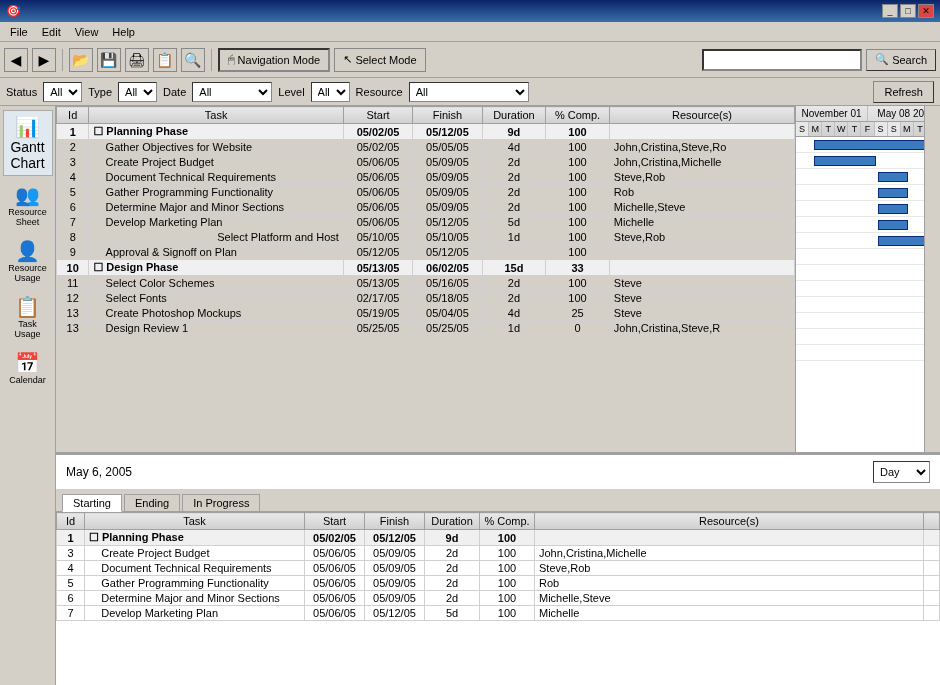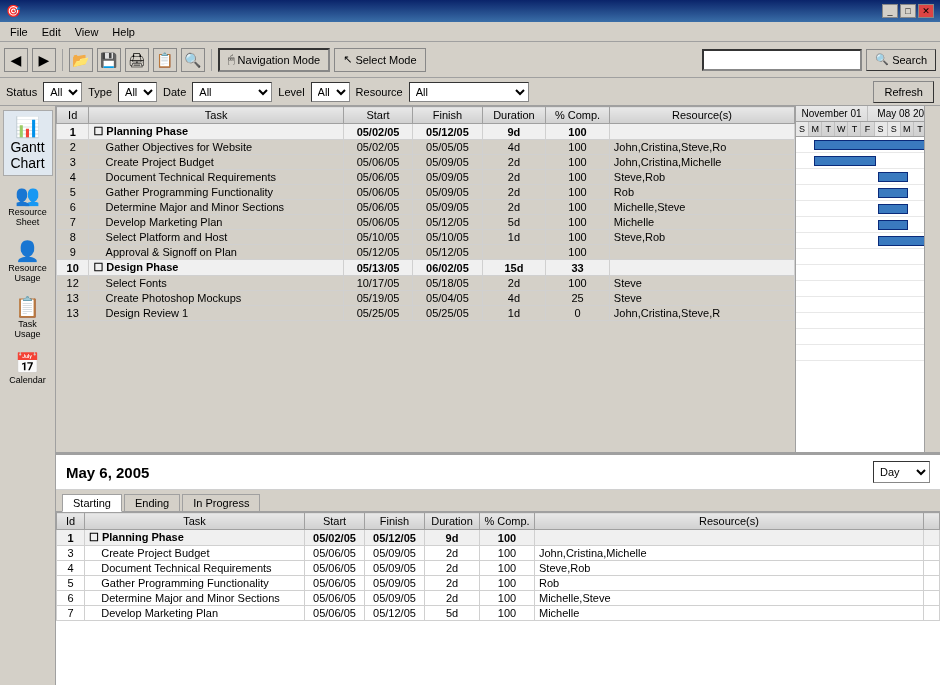--- a/index.html
+++ b/index.html
@@ -234,21 +234,21 @@
       background: white;
       overflow: hidden;
     }
     .date-header {
       display: flex;
       align-items: center;
       justify-content: space-between;
       padding: 6px 10px;
       border-bottom: 1px solid #d0d0d0;
     }
-    .date-title { font-size: 15px; font-weight: bold; color: #000; }
+    .date-title { font-size: 12px; font-weight: normal; color: #000; }
     .day-select {
       height: 22px; font-size: 11px;
       border: 1px inset #888;
       background: white;
       padding: 0 2px;
     }
     .tabs-bar {
       display: flex;
       border-bottom: 1px solid #a0a0a0;
       background: #d4d0c8;
@@ -463,21 +463,21 @@
     <td class="td-id">7</td>
     <td class="td-task" style="overflow:hidden; white-space:nowrap; max-width:220px; text-overflow:ellipsis;">&nbsp;&nbsp;&nbsp;&nbsp;Develop Marketing Plan</td>
     <td class="td-start">05/06/05</td>
     <td class="td-finish">05/12/05</td>
     <td class="td-duration">5d</td>
     <td class="td-pcomp">100</td>
     <td class="td-resource" style="overflow:hidden; white-space:nowrap; max-width:160px; text-overflow:ellipsis;">Michelle</td>
   </tr>
                 <tr>
     <td class="td-id">8</td>
-    <td class="td-task" style="overflow:hidden; white-space:nowrap; max-width:220px; text-overflow:ellipsis;">&nbsp;&nbsp;&nbsp;&nbsp;Select Platform and Host</td>
+    <td class="td-task" style="overflow:hidden; white-space:nowrap; max-width:220px; text-overflow:ellipsis;text-align:right;">&nbsp;&nbsp;&nbsp;&nbsp;Select Platform and Host</td>
     <td class="td-start">05/10/05</td>
     <td class="td-finish">05/10/05</td>
     <td class="td-duration">1d</td>
     <td class="td-pcomp">100</td>
     <td class="td-resource" style="overflow:hidden; white-space:nowrap; max-width:160px; text-overflow:ellipsis;">Steve,Rob</td>
   </tr>
                 <tr>
     <td class="td-id">9</td>
     <td class="td-task" style="overflow:hidden; white-space:nowrap; max-width:220px; text-overflow:ellipsis;">&nbsp;&nbsp;&nbsp;&nbsp;Approval &amp; Signoff on Plan</td>
     <td class="td-start">05/12/05</td>
@@ -489,23 +489,32 @@
                 <tr class="phase-row">
     <td class="td-id">10</td>
     <td class="td-task" style="overflow:hidden; white-space:nowrap; max-width:220px; text-overflow:ellipsis;">☐ Design Phase</td>
     <td class="td-start">05/13/05</td>
     <td class="td-finish">06/02/05</td>
     <td class="td-duration">15d</td>
     <td class="td-pcomp">33</td>
     <td class="td-resource" style="overflow:hidden; white-space:nowrap; max-width:160px; text-overflow:ellipsis;"></td>
   </tr>
                 <tr>
+    <td class="td-id">11</td>
+    <td class="td-task" style="overflow:hidden; white-space:nowrap; max-width:220px; text-overflow:ellipsis;">&nbsp;&nbsp;&nbsp;&nbsp;Select Color Schemes</td>
+    <td class="td-start">05/13/05</td>
+    <td class="td-finish">05/16/05</td>
+    <td class="td-duration">2d</td>
+    <td class="td-pcomp">100</td>
+    <td class="td-resource" style="overflow:hidden; white-space:nowrap; max-width:160px; text-overflow:ellipsis;">Steve</td>
+  </tr>
+                <tr>
     <td class="td-id">12</td>
     <td class="td-task" style="overflow:hidden; white-space:nowrap; max-width:220px; text-overflow:ellipsis;">&nbsp;&nbsp;&nbsp;&nbsp;Select Fonts</td>
-    <td class="td-start">10/17/05</td>
+    <td class="td-start">02/17/05</td>
     <td class="td-finish">05/18/05</td>
     <td class="td-duration">2d</td>
     <td class="td-pcomp">100</td>
     <td class="td-resource" style="overflow:hidden; white-space:nowrap; max-width:160px; text-overflow:ellipsis;">Steve</td>
   </tr>
                 <tr>
     <td class="td-id">13</td>
     <td class="td-task" style="overflow:hidden; white-space:nowrap; max-width:220px; text-overflow:ellipsis;">&nbsp;&nbsp;&nbsp;&nbsp;Create Photoshop Mockups</td>
     <td class="td-start">05/19/05</td>
     <td class="td-finish">05/04/05</td>

